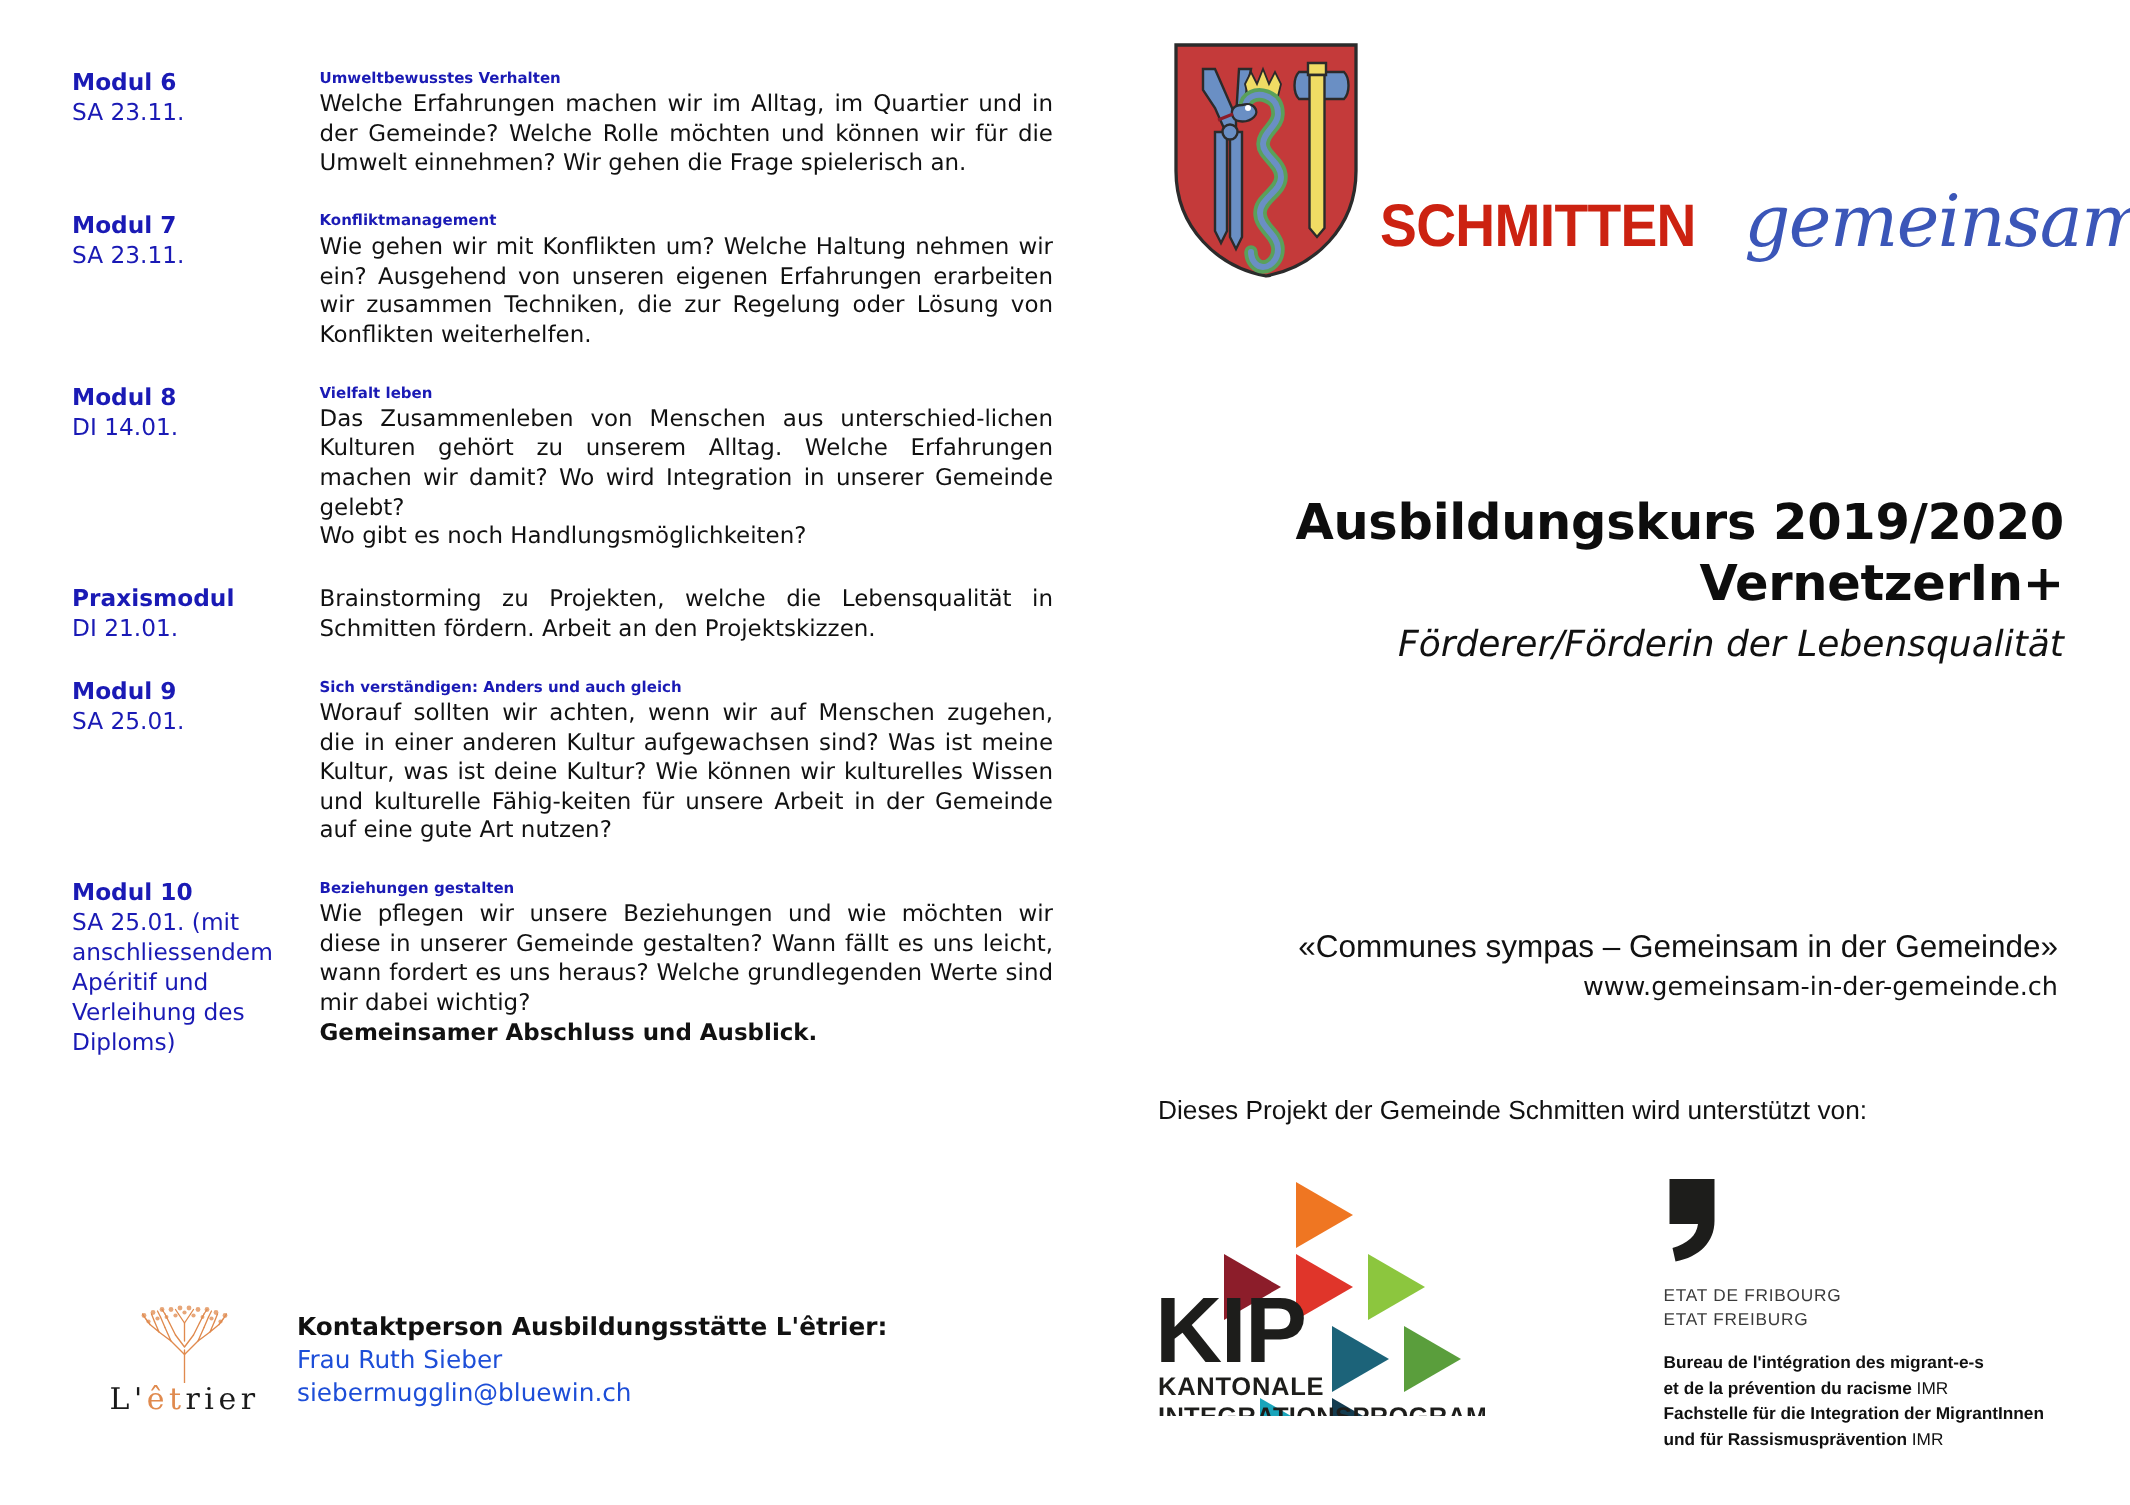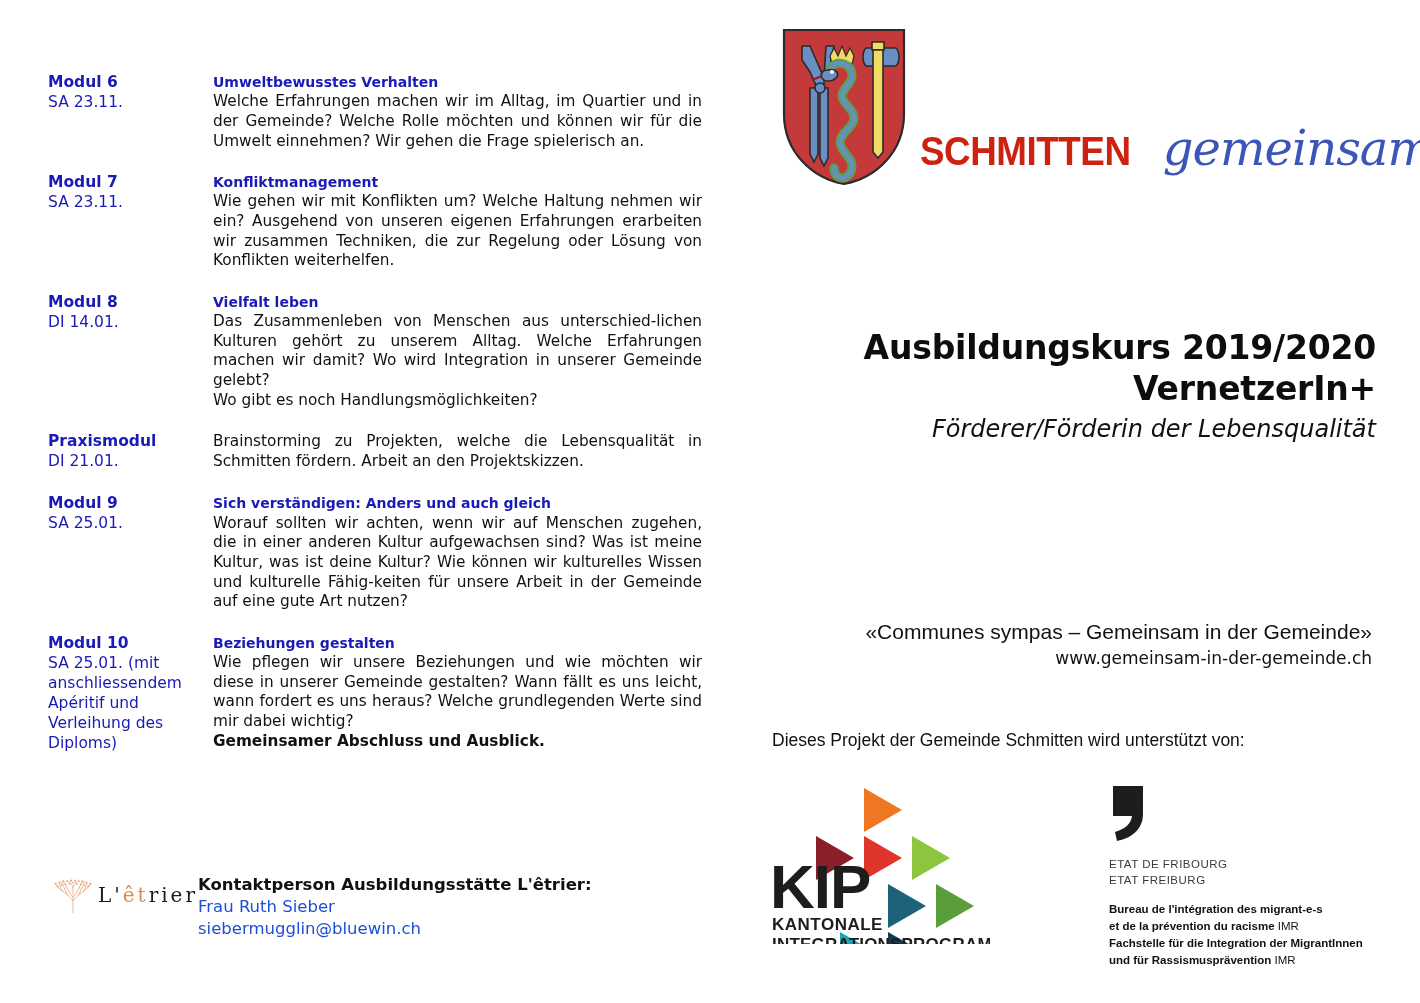--- a/index.html
+++ b/index.html
@@ -8,61 +8,61 @@
     background: #ffffff;
     font-family: "DejaVu Sans", sans-serif;
     overflow: hidden;
   }
   .page { position: relative; width: 1420px; height: 1003px; background:#fff; }
 
   
   .left-panel {
     position: absolute; left: 0; top: 0;
     width: 720px; height: 1003px;
-    padding: 73px 18px 0 48px;
+    padding: 46px 18px 0 48px;
   }
   .module {
     display: flex;
     margin-bottom: 22px;
   }
   .mod-meta {
     width: 165px; flex: 0 0 165px;
     color: #1a1ab5;
     font-size: 15.5px;
     line-height: 1.29;
     padding-right: 6px;
   }
   .mod-label { font-weight: bold; display:block; }
   .mod-date  { font-weight: normal; display:block; }
   .mod-body { flex: 1 1 auto; }
   .mod-title {
     color: #1a1ab5;
     font-weight: bold;
-    font-size: 14px;
+    font-size: 10px;
     line-height: 1.3;
     margin-bottom: 1px;
   }
   .mod-text {
     color: #111;
     font-size: 15.3px;
     line-height: 1.285;
     text-align: justify;
     text-justify: inter-word;
   }
   .mod-text .noj { text-align: left; display:block; }
   .mod-text .bold { font-weight: bold; display:block; text-align:left; }
 
   
   .contact-row {
     position: absolute; left: 48px; top: 868px;
     display: flex; align-items: flex-start;
   }
   .etrier-logo {
     width: 150px; flex: 0 0 150px;
-    display: flex; flex-direction: row; align-items: center;
+    display: flex; flex-direction: column; align-items: center;
     padding-top: 2px;
   }
   .etrier-tree { width: 78px; height: 52px; }
   .etrier-word {
     font-family: "DejaVu Serif", serif;
     font-size: 20px; letter-spacing: 3px;
     color: #1a1a1a; margin-top: -2px; white-space: nowrap;
   }
   .etrier-word .orange { color: #e08a4e; }
   .contact-text { padding-top: 6px; }

